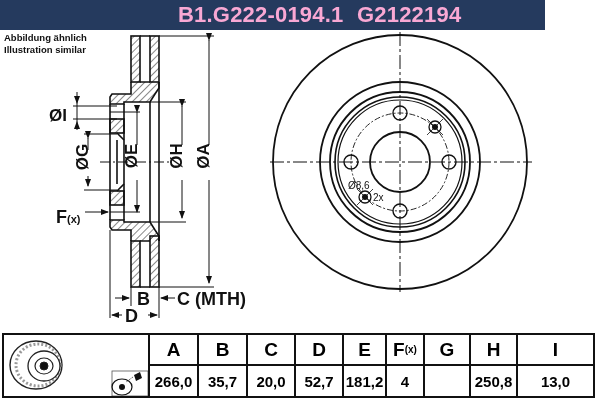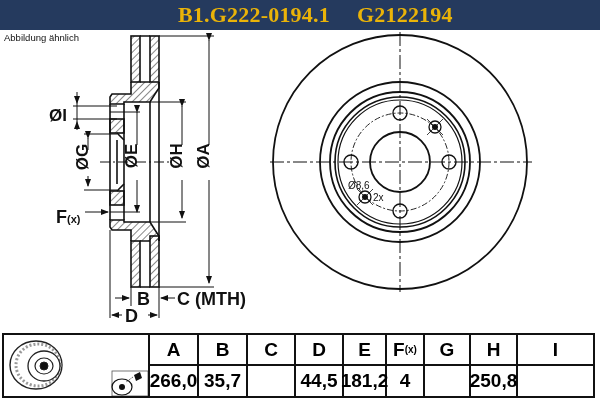--- a/index.html
+++ b/index.html
@@ -1,39 +1,40 @@
 <!DOCTYPE html>
 <html><head>
 <meta charset="utf-8">
 <style>
   html,body{margin:0;padding:0;background:#fff;}
   body{width:600px;height:400px;position:relative;overflow:hidden;font-family:"Liberation Sans",sans-serif;}
-  .header{position:absolute;left:0;top:0;width:600px;height:30px;background:#253a5e;color:#eab308;font-family:Liberation Serif, serif;}
+  .header{position:absolute;left:0;top:0;width:545px;height:30px;background:#253a5e;color:#f9a8d4;}
   .header .pn{position:absolute;top:2px;font-weight:bold;font-size:22px;letter-spacing:0.2px;}
-  .note{position:absolute;left:4px;top:32px;font-size:9.5px;font-weight:normal;line-height:12px;color:#111;}
+  .note{position:absolute;left:4px;top:32px;font-size:9.5px;font-weight:bold;line-height:12px;color:#111;}
   svg.draw{position:absolute;left:0;top:30px;}
   .tbl{position:absolute;left:2px;top:333px;width:593px;height:65px;border:2px solid #111;box-sizing:border-box;}
   .thumb{position:absolute;left:0;top:0;width:144px;height:61px;border-right:2px solid #111;}
   .cols{position:absolute;left:146px;top:0;right:0;height:61px;display:flex;}
   .col{border-right:2px solid #111;display:flex;flex-direction:column;box-sizing:border-box;}
   .col:last-child{border-right:none;}
   .col .h{height:29px;border-bottom:2px solid #111;display:flex;align-items:center;justify-content:center;font-weight:bold;font-size:19px;}
-  .col .v{flex:1;display:flex;align-items:center;justify-content:center;font-weight:bold;font-size:19px;}
+  .col .v{flex:1;display:flex;align-items:center;justify-content:center;font-weight:bold;font-size:15px;}
   .col .h small{font-size:10px;}
 </style>
 </head>
 <body>
 
 <div class="header">
   <span class="pn" style="left:178px">B1.G222-0194.1</span>
   <span class="pn" style="left:357px">G2122194</span>
 </div>
 
 <div class="note">
   <div>Abbildung ähnlich</div>
+  <div>Illustration similar</div>
 </div>
 
 <svg class="draw" width="600" height="300" viewBox="0 30 600 300">
   <defs>
     <pattern id="hatch" patternUnits="userSpaceOnUse" width="5" height="5" patternTransform="rotate(45)">
       <line x1="0" y1="0" x2="0" y2="5" stroke="#111" stroke-width="1"></line>
     </pattern>
     <marker id="arr" markerWidth="8" markerHeight="8" refX="7" refY="4" orient="auto" markerUnits="userSpaceOnUse">
       <path d="M0,1 L8,4 L0,7 z" fill="#111"></path>
     </marker>
@@ -176,24 +177,25 @@
     <div class="col" style="width:49px">
         <div class="h">A</div>
         <div class="v">266,0</div>
       </div>
     <div class="col" style="width:49px">
         <div class="h">B</div>
         <div class="v">35,7</div>
       </div>
     <div class="col" style="width:48px">
         <div class="h">C</div>
+        <div class="v">20,0</div>
       </div>
     <div class="col" style="width:48px">
         <div class="h">D</div>
-        <div class="v">44,5</div>
+        <div class="v">52,7</div>
       </div>
     <div class="col" style="width:43px">
         <div class="h">E</div>
         <div class="v">181,2</div>
       </div>
     <div class="col" style="width:38px">
         <div class="h">
           <span>F</span>
           <small>(x)</small>
         </div>
@@ -201,15 +203,16 @@
       </div>
     <div class="col" style="width:46px">
         <div class="h">G</div>
       </div>
     <div class="col" style="width:47px">
         <div class="h">H</div>
         <div class="v">250,8</div>
       </div>
     <div class="col" style="flex:1">
         <div class="h">I</div>
+        <div class="v">13,0</div>
       </div>
   </div>
 </div>
 
 </body></html>

